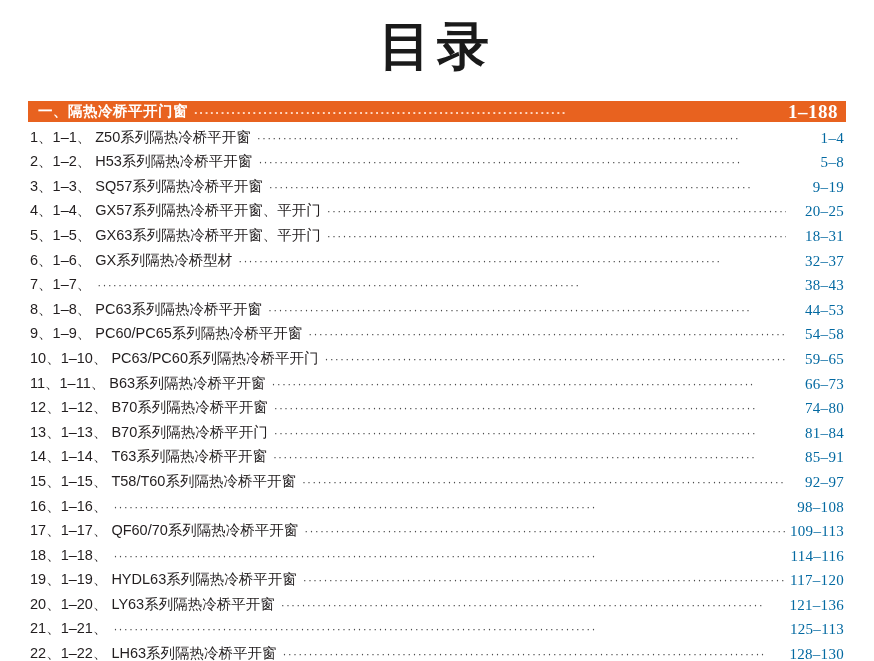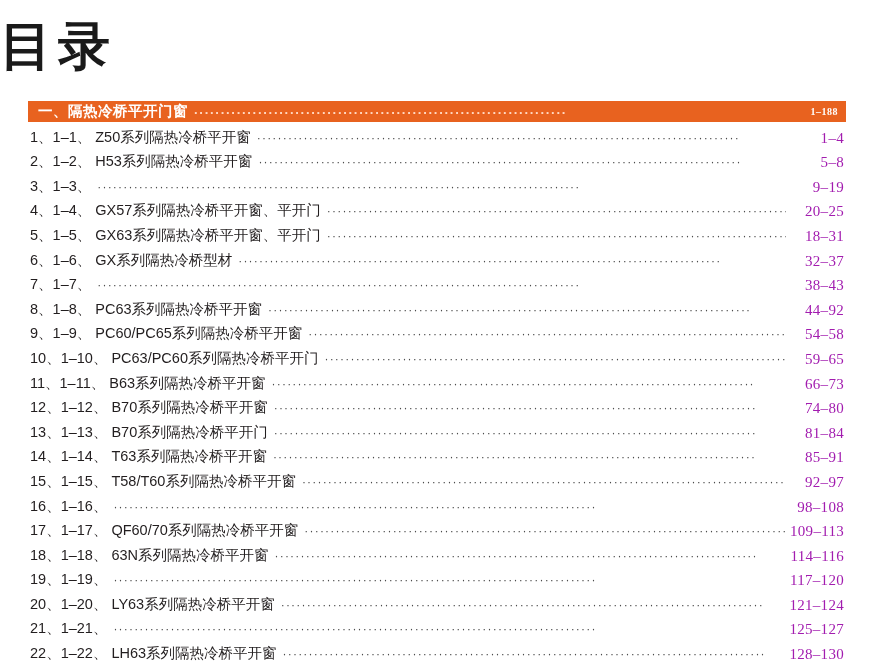--- a/index.html
+++ b/index.html
@@ -17,21 +17,21 @@
   }
 
   .page {
     position: relative;
     width: 874px;
     height: 661px;
     padding: 0;
   }
 
   .doc-title {
-    text-align: left;
+    text-align: center;
     font-family: "Liberation Serif", serif;
     font-size: 52px;
     font-weight: bold;
     letter-spacing: 6px;
     color: #1a1a1a;
     margin: 8px 0 0 0;
     padding-top: 6px;
     line-height: 1.25;
   }
 
@@ -63,21 +63,21 @@
     color: #ffd9c4;
     font-size: 13px;
     letter-spacing: 1px;
     line-height: 1;
     position: relative;
     top: 1px;
   }
   .section-bar .sec-pages {
     white-space: nowrap;
     font-family: "Liberation Serif", serif;
-    font-size: 10px;
+    font-size: 19px;
     letter-spacing: 0.5px;
   }
 
   .entry {
     display: flex;
     align-items: flex-end;
     height: 24.6px;
     font-size: 14.5px;
     color: #221e1f;
     padding: 0 2px 0 2px;
@@ -98,21 +98,21 @@
     color: #4c4c4c;
     font-size: 12px;
     letter-spacing: 1.2px;
     position: relative;
     top: -2px;
   }
   .entry .pages {
     white-space: nowrap;
     font-family: "Liberation Serif", serif;
     font-size: 15px;
-    color: #a21caf;
+    color: #0369a1;
     letter-spacing: 0.3px;
     min-width: 54px;
     text-align: right;
   }
 </style>
 </head>
 <body>
 
 <div class="page">
 
@@ -134,20 +134,21 @@
           <span class="pages">1–4</span>
         </div>
         <div class="entry">
           <span class="num">2、1–2、</span>
           <span class="label">H53系列隔热冷桥平开窗</span>
           <span class="leader">·····························································································</span>
           <span class="pages">5–8</span>
         </div>
         <div class="entry">
           <span class="num">3、1–3、</span>
+          <span class="label">SQ57系列隔热冷桥平开窗</span>
           <span class="leader">·····························································································</span>
           <span class="pages">9–19</span>
         </div>
         <div class="entry">
           <span class="num">4、1–4、</span>
           <span class="label">GX57系列隔热冷桥平开窗、平开门</span>
           <span class="leader">·····························································································</span>
           <span class="pages">20–25</span>
         </div>
         <div class="entry">
@@ -164,21 +165,21 @@
         </div>
         <div class="entry">
           <span class="num">7、1–7、</span>
           <span class="leader">·····························································································</span>
           <span class="pages">38–43</span>
         </div>
         <div class="entry">
           <span class="num">8、1–8、</span>
           <span class="label">PC63系列隔热冷桥平开窗</span>
           <span class="leader">·····························································································</span>
-          <span class="pages">44–92</span>
+          <span class="pages">44–53</span>
         </div>
         <div class="entry">
           <span class="num">9、1–9、</span>
           <span class="label">PC60/PC65系列隔热冷桥平开窗</span>
           <span class="leader">·····························································································</span>
           <span class="pages">54–58</span>
         </div>
         <div class="entry">
           <span class="num">10、1–10、</span>
           <span class="label">PC63/PC60系列隔热冷桥平开门</span>
@@ -221,39 +222,39 @@
           <span class="pages">98–108</span>
         </div>
         <div class="entry">
           <span class="num">17、1–17、</span>
           <span class="label">QF60/70系列隔热冷桥平开窗</span>
           <span class="leader">·····························································································</span>
           <span class="pages">109–113</span>
         </div>
         <div class="entry">
           <span class="num">18、1–18、</span>
-          <span class="label">63N系列隔热冷桥平开窗</span>
           <span class="leader">·····························································································</span>
           <span class="pages">114–116</span>
         </div>
         <div class="entry">
           <span class="num">19、1–19、</span>
+          <span class="label">HYDL63系列隔热冷桥平开窗</span>
           <span class="leader">·····························································································</span>
           <span class="pages">117–120</span>
         </div>
         <div class="entry">
           <span class="num">20、1–20、</span>
           <span class="label">LY63系列隔热冷桥平开窗</span>
           <span class="leader">·····························································································</span>
-          <span class="pages">121–124</span>
+          <span class="pages">121–136</span>
         </div>
         <div class="entry">
           <span class="num">21、1–21、</span>
           <span class="leader">·····························································································</span>
-          <span class="pages">125–127</span>
+          <span class="pages">125–113</span>
         </div>
         <div class="entry">
           <span class="num">22、1–22、</span>
           <span class="label">LH63系列隔热冷桥平开窗</span>
           <span class="leader">·····························································································</span>
           <span class="pages">128–130</span>
         </div>
       </div>
 
   </div>

